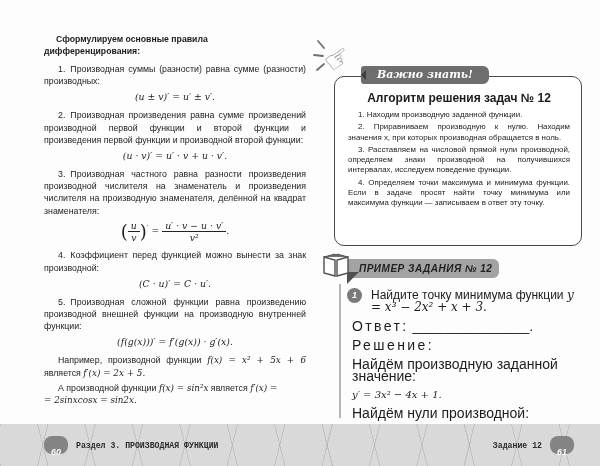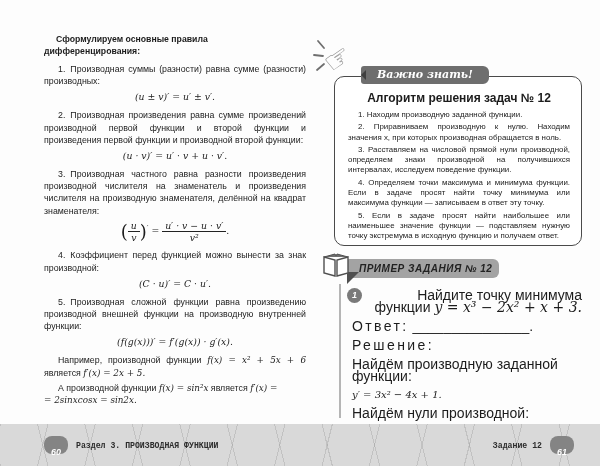--- a/index.html
+++ b/index.html
@@ -32,21 +32,21 @@
   .hand-glyph { position:absolute; left:12px; top:8px; font-size:30px; color:#8f8f8f; transform:rotate(-35deg); font-family:"DejaVu Sans",sans-serif; }
 
   
   .example-header { position:absolute; left:347px; top:259px; width:152px; height:19px; background:#a3a3a3; color:#222; font-weight:bold; font-style:italic; font-size:10px; letter-spacing:0.5px; line-height:19px; padding-left:12px; border-radius:2px 6px 6px 2px; }
   .example-header::after { content:""; position:absolute; left:0; bottom:-6px; border:6px solid transparent; border-top-color:#4f4f4f; border-left-color:#4f4f4f; width:0; height:0; }
   .book-icon { position:absolute; left:322px; top:253px; }
   .example-vline { position:absolute; left:339px; top:284px; width:2px; height:134px; background:#b5b5b5; }
   .example-body { position:absolute; left:352px; top:289px; width:230px; }
   .problem-row { display:flex; align-items:flex-start; }
   .problem-badge { flex:none; width:15px; height:15px; border-radius:50%; background:#7a7a7a; color:#fff; font-style:italic; font-weight:bold; font-size:9px; line-height:15px; text-align:center; margin:-1px 9px 0 -5px; }
-  .ptext { font-size:14px; line-height:12px;text-align:right; }
+  .ptext { font-size:12px; line-height:12px; }
   .row { font-size:14px; line-height:12px; margin-top:7px; }
   .spaced { letter-spacing:2.4px; }
   .sol-formula { font-family:"DejaVu Serif",serif; font-style:italic; font-size:10px; margin-top:7px; }
   .zeros-row { display:flex; align-items:center; margin-top:5px; font-family:"DejaVu Serif",serif; font-style:italic; font-size:9.3px; }
   .sq-bracket { align-self:stretch; width:5px; border-left:1.3px solid #222; border-top:1.3px solid #222; border-bottom:1.3px solid #222; margin:0 5px 0 9px; }
   .cases { display:flex; flex-direction:column; gap:3px; }
   .case { display:flex; align-items:center; gap:3px; }
   .frac.small .fn, .frac.small .fd { padding:0 2px; font-size:8.5px; }
 
   
@@ -100,41 +100,40 @@
     <span class="hand-glyph">☞</span>
   </div>
 
   <div class="important-box">
     <div class="vz-label">Важно знать!</div>
     <p class="alg-title">Алгоритм решения задач № 12</p>
     <p class="alg-step">1. Находим производную заданной функции.</p>
     <p class="alg-step">2. Приравниваем производную к нулю. Находим значения x, при которых производная обращается в ноль.</p>
     <p class="alg-step">3. Расставляем на числовой прямой нули производной, определяем знаки производной на получившихся интервалах, исследуем поведение функции.</p>
     <p class="alg-step">4. Определяем точки максимума и минимума функции. Если в задаче просят найти точку минимума или максимума функции — записываем в ответ эту точку.</p>
-    <p class="alg-step">5. Если в задаче просят найти наибольшее или наименьшее значение функции — подставляем нужную точку экстремума в исходную функцию и получаем ответ.</p>
   </div>
 
   <div class="example-header">ПРИМЕР ЗАДАНИЯ № 12</div>
   <div class="book-icon">
     <svg width="28" height="26" viewBox="0 0 28 26">
       <path d="M2 4 L13 7 L13 23 L2 20 Z" fill="#ffffff" stroke="#4f4f4f" stroke-width="1.4"></path>
       <path d="M26 4 L15 7 L15 23 L26 20 Z" fill="#ffffff" stroke="#4f4f4f" stroke-width="1.4"></path>
       <path d="M2 4 L13 1 L14 3 L15 1 L26 4" fill="#6e6e6e" stroke="#4f4f4f" stroke-width="1"></path>
     </svg>
   </div>
   <div class="example-vline"></div>
 
   <div class="example-body">
     <div class="problem-row">
       <span class="problem-badge">1</span>
       <span class="ptext"><span>Найдите точку минимума функции </span><span class="math">y = x³ − 2x² + x + 3.</span></span>
     </div>
     <div class="row"><span class="spaced">Ответ:</span> <span>_______________.</span></div>
     <div class="row"><span class="spaced">Решение:</span></div>
-    <div class="row">Найдём производную заданной функции:</div>
+    <div class="row">Найдём производную заданной значение:</div>
     <div class="sol-formula">y′ = 3x² − 4x + 1.</div>
     <div class="row">Найдём нули производной:</div>
     <div class="zeros-row">
       <span>3x² − 4x + 1 = 0 →</span>
       <span class="sq-bracket"></span>
       <span class="cases">
         <span class="case">
             <span>x = </span>
             <span class="frac small">
               <span class="fn">1</span>

